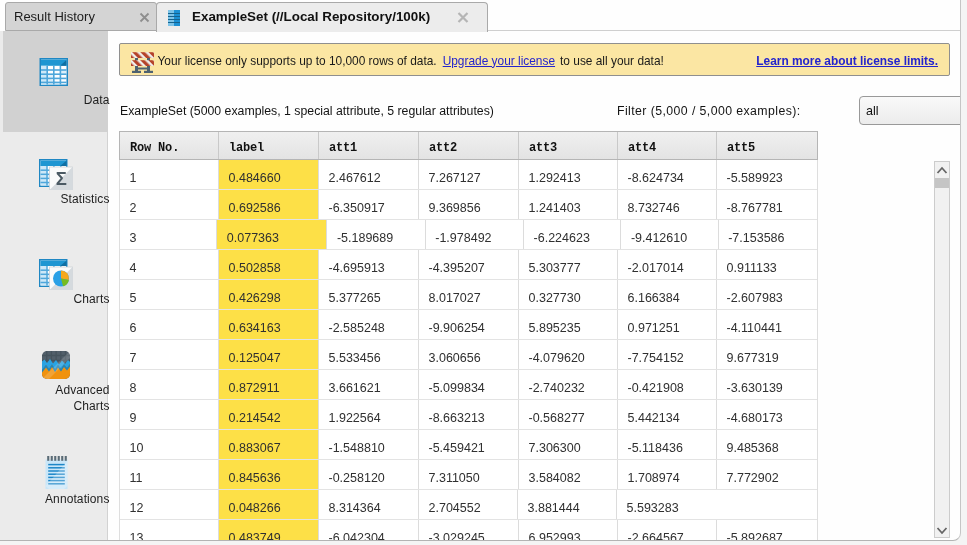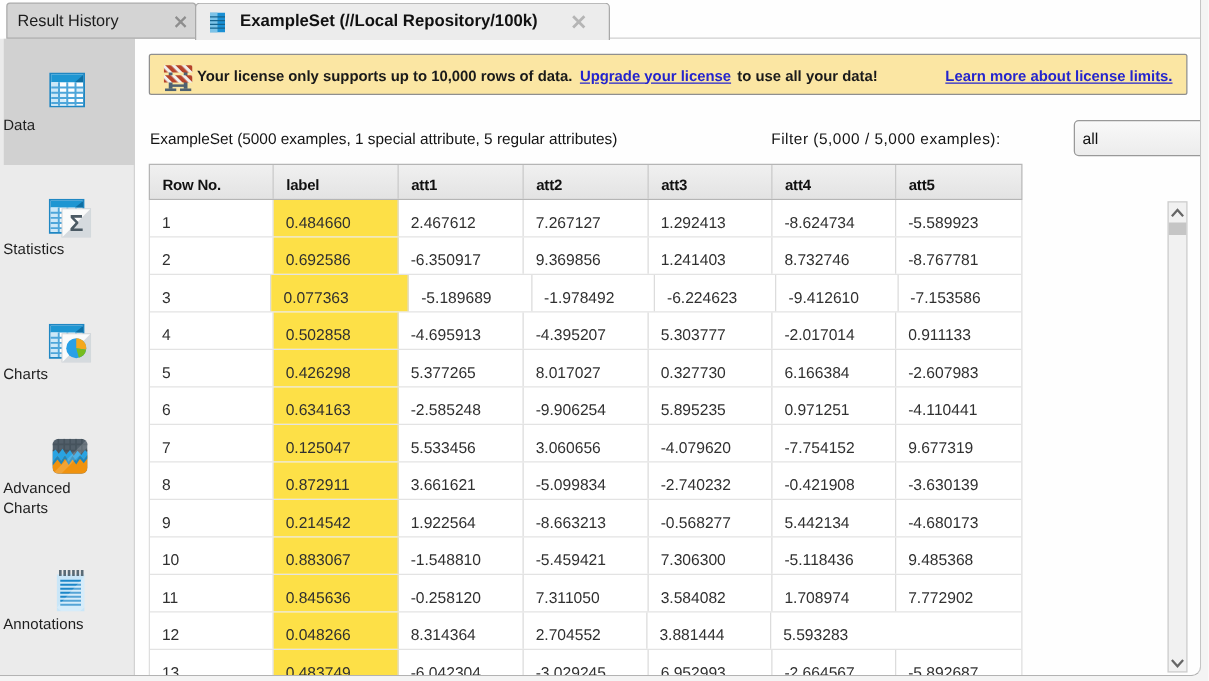--- a/index.html
+++ b/index.html
@@ -30,29 +30,29 @@
   border-radius:4px 4px 0 0; z-index:2;
 }
 #tab2 .lbl { position:absolute; left:35px; top:6px; font-size:13.4px; font-weight:bold; color:#111; }
 .closex { position:absolute; }
 
 #sidebar {
   position:absolute; left:0; top:31px; width:108px; height:509px;
   background:#ebebeb; border-right:1px solid #d2d2d2; z-index:0;
 }
 #sideSel { position:absolute; left:3px; top:0; width:105px; height:101px; background:#d1d1d1; }
-.sitem { position:absolute; left:0; width:107px; text-align:left; }
+.sitem { position:absolute; left:0; width:107px; text-align:right; }
 .sitem .cap { font-size:12px; color:#1e1e1e; line-height:15.5px; letter-spacing:0.1px; position:relative; left:2.5px; }
 .sitem svg { display:block; margin:0 auto; }
 
 #banner {
   position:absolute; left:119px; top:43px; width:831px; height:33px;
   background:#fbe6a3; border:1px solid #8f8f8f; border-radius:2px;
 }
-#banner .txt { position:absolute; left:37.5px; top:9.5px; font-size:11.9px; font-weight:bold; color:#1a1a1a; white-space:nowrap;}
+#banner .txt { position:absolute; left:37.5px; top:9.5px; font-size:11.9px; font-weight:normal; color:#1a1a1a; white-space:nowrap;}
 #banner a, .blink { color:#2424cd; text-decoration:underline; }
 #banner .right { position:absolute; right:11px; top:9.5px; font-size:11.9px; font-weight:bold; white-space:nowrap;}
 
 #info { position:absolute; left:120px; top:104px; font-size:12.3px; color:#141414; }
 #filterlbl { position:absolute; left:617px; top:104px; font-size:12.3px; color:#141414; letter-spacing:0.42px; }
 #dropdown {
   position:absolute; left:811px; top:96px; width:139px; height:29px;
   background:linear-gradient(#f9f9f9,#ececec); border:1px solid #999;
   border-radius:4px;
   margin-left:48px;
@@ -60,21 +60,21 @@
 #dropdown .val { position:absolute; left:6px; top:7px; font-size:12.6px; color:#111; }
 
 #thead {
   position:absolute; left:119px; top:131px; width:699px; height:29px;
   border:1px solid #b5b5b5; display:flex;
   background:linear-gradient(#f0f0f0,#e3e3e3);
 }
 #thead .hc {
   height:100%; border-right:1px solid #c9c9c9;
   font-size:12px; font-weight:bold; color:#111; letter-spacing:-0.18px;
-  padding:8.5px 0 0 10px; white-space:nowrap; overflow:hidden;
+  padding:8.5px 0 0 10px; white-space:nowrap; overflow:hidden;font-family:Liberation Mono, monospace;
 }
 #thead .hc:last-child { border-right:none; }
 #tbody {
   position:absolute; left:119px; top:160px; width:699px; height:390px;
   border-left:1px solid #dedede; border-right:1px solid #dedede;
   background:#fff;
 }
 .trow { display:flex; height:30px; border-bottom:1px solid #e3e3e3; }
 .trow .tc {
   height:100%; border-right:1px solid #dcdcdc;

